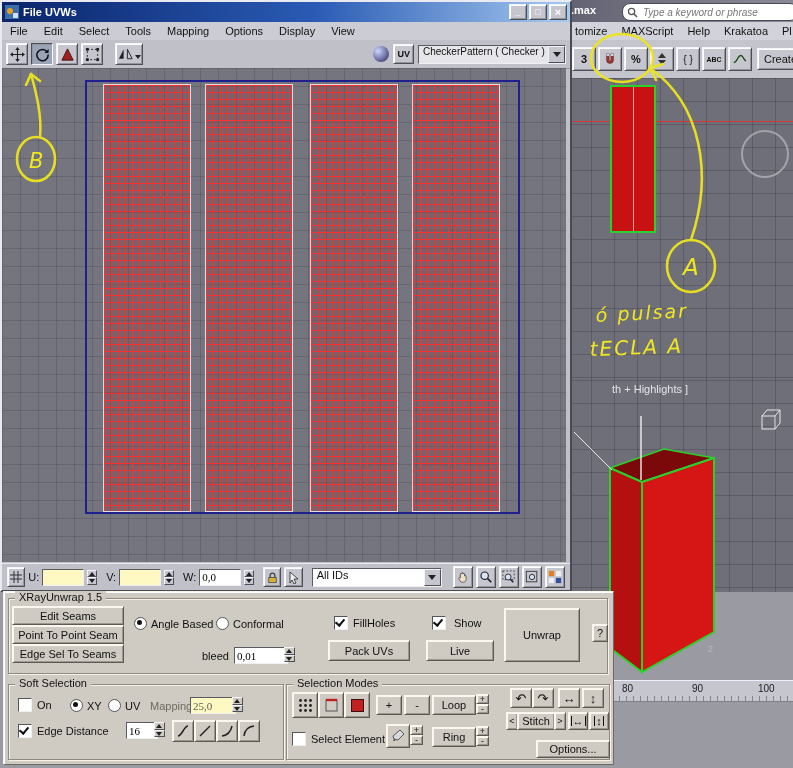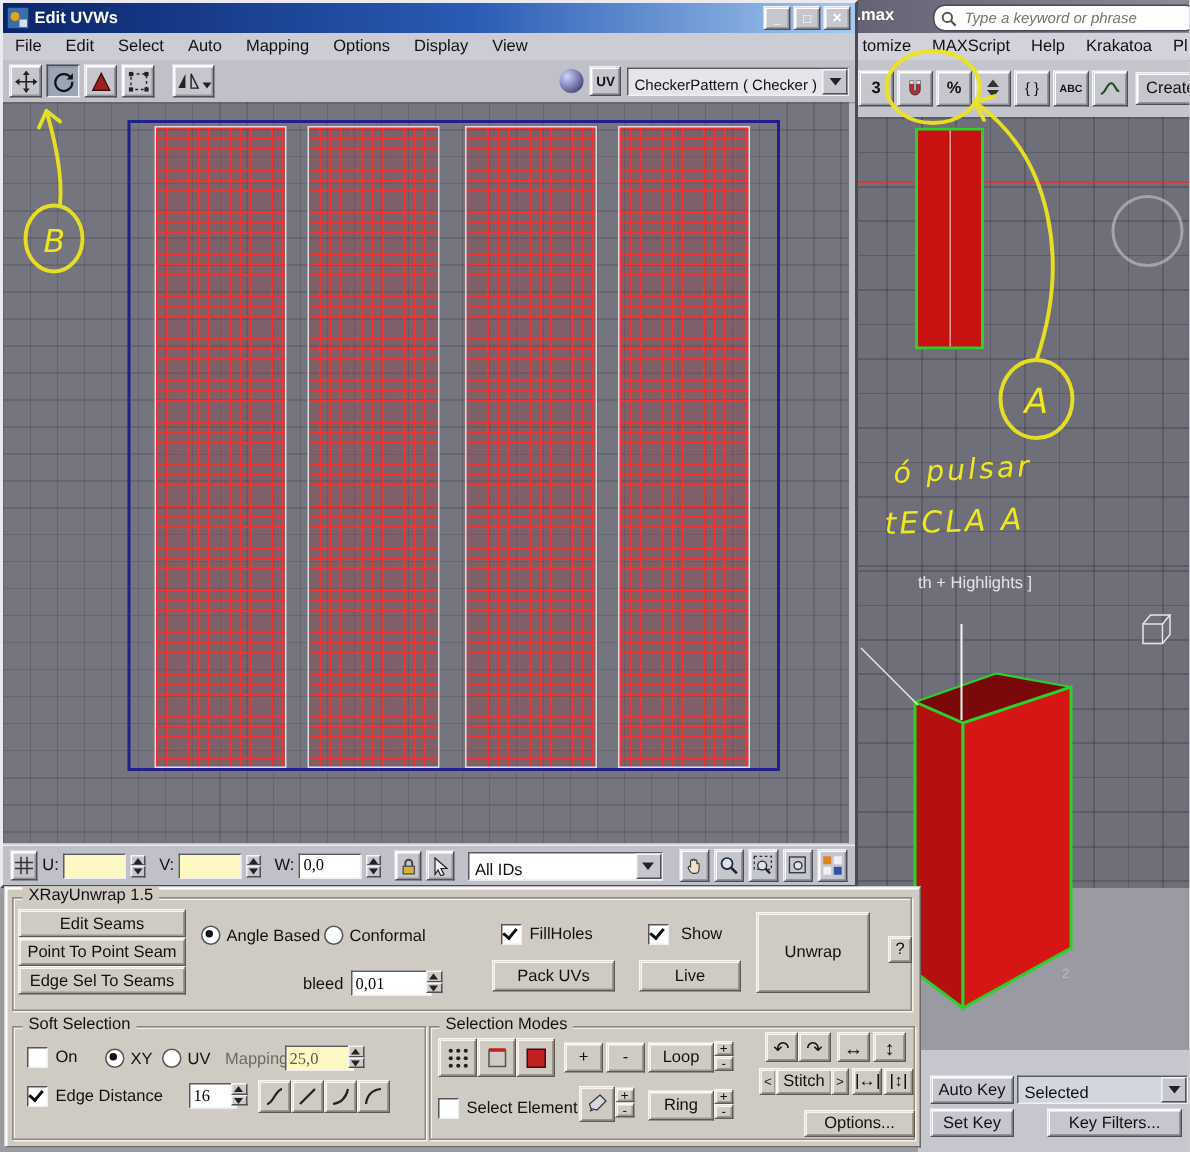--- a/index.html
+++ b/index.html
@@ -30,21 +30,21 @@
 
   .cb{width:12px;height:12px;background:#fff;border:1px solid;border-color:#55555d #f0f0f4 #f0f0f4 #55555d;position:relative;flex:none}
   .cb.checked::after{content:"";position:absolute;left:2px;top:0;width:4px;height:7px;
       border-right:2px solid #101014;border-bottom:2px solid #101014;transform:rotate(40deg)}
   .rd{width:11px;height:11px;border-radius:50%;background:#fff;border:1px solid #55555d;position:relative;flex:none}
   .rd.sel::after{content:"";position:absolute;left:2px;top:2px;width:5px;height:5px;border-radius:50%;background:#101014}
 
   .gb{position:absolute;border:1px solid #8e8a82;box-shadow:1px 1px 0 #f6f2ea,inset 1px 1px 0 #f6f2ea}
   .legend{position:absolute;top:-8px;left:6px;background:#cfcbc3;padding:0 4px;line-height:13px}
 
-  .combo{display:flex;align-items:flex-end;background:#fff;border:1px solid;border-color:#5a5a62 #f0f0f4 #f0f0f4 #5a5a62;padding-left:4px}
+  .combo{display:flex;align-items:flex-start;background:#fff;border:1px solid;border-color:#5a5a62 #f0f0f4 #f0f0f4 #5a5a62;padding-left:4px}
   .combo .da{margin-left:auto;align-self:stretch;width:15px;background:#c6c6ce;
       border:1px solid;border-color:#f4f4f8 #4e4e56 #4e4e56 #f4f4f8;display:flex;align-items:center;justify-content:center}
   .tri{width:0;height:0;border:4px solid transparent;border-top:5px solid #222;margin-top:4px}
 
   
   #uvw{left:0;top:0;width:568px;height:588px;z-index:10;background:#c0c0c8;
        border:2px solid;border-color:#eaeaf0 #4a4a52 #4a4a52 #eaeaf0}
   #uvw-title{left:0;top:0;right:0;height:20px;background:linear-gradient(90deg,#0a246a,#2a5bb4 55%,#a6caf0);
        display:flex;align-items:center;padding:0 3px;color:#fff;font-weight:bold}
   #uvw-menubar{left:0;top:20px;right:0;height:18px;background:#ccccd4;border-bottom:1px solid #9a9aa2;display:flex;align-items:center}
@@ -167,66 +167,54 @@
       <line x1="44" y1="90" x2="6" y2="52" stroke="#e8e8e8" stroke-width="1"></line>
       <g stroke="#e6e6ea" stroke-width="1" fill="none">
         <rect x="194" y="36" width="13" height="13"></rect>
         <polyline points="194,36 199,30 212,30 207,36"></polyline>
         <polyline points="212,30 212,43 207,49"></polyline>
       </g>
       <text x="140" y="272" font-size="9" fill="#b8b8c0">2</text>
     </svg>
   </div>
 
-
-  <div id="botctl" class="abs">
-    <div class="btn abs" style="left:8px;top:17px;width:54px;height:17px">
-      <span>Auto Key</span>
-    </div>
-    <div class="combo abs" style="left:66px;top:17px;width:108px;height:17px;background:#d2d6de">
-      <span>Selected</span>
-      <span class="da">
-          <i class="tri"></i>
-        </span>
-    </div>
-    <div class="btn abs" style="left:8px;top:39px;width:54px;height:17px">
-      <span>Set Key</span>
-    </div>
-    <div class="btn abs" style="left:86px;top:39px;width:88px;height:17px">
-      <span>Key Filters...</span>
-    </div>
-  </div>
+  <div id="timeline" class="abs">
+    <span style="left:10px">80</span>
+    <span style="left:80px">90</span>
+    <span style="left:146px">100</span>
+  </div>
+
 
   <div id="uvw" class="abs">
 
     <div id="uvw-title" class="abs">
       <svg width="14" height="14" viewBox="0 0 14 14" style="margin-right:4px">
         <rect x="0" y="0" width="14" height="14" fill="#3a6ea5"></rect>
         <circle cx="5" cy="6" r="3" fill="#e8a020"></circle>
         <rect x="8" y="8" width="5" height="5" fill="#cfe0f0"></rect>
       </svg>
-      <span>Edit UVWs</span>
+      <span>File UVWs</span>
       <div style="margin-left:auto;display:flex;gap:2px">
         <div class="btn" style="width:16px;height:14px;font-weight:bold;font-size:9px">
           <span>_</span>
         </div>
         <div class="btn" style="width:16px;height:14px;font-size:9px">
           <span>□</span>
         </div>
         <div class="btn" style="width:16px;height:14px;font-weight:bold;font-size:11px">
           <span>×</span>
         </div>
       </div>
     </div>
 
     <div id="uvw-menubar" class="abs">
       <span>File</span>
       <span>Edit</span>
       <span>Select</span>
-      <span>Auto</span>
+      <span>Tools</span>
       <span>Mapping</span>
       <span>Options</span>
       <span>Display</span>
       <span>View</span>
     </div>
 
     <div id="uvw-toolbar" class="abs">
       <div class="btn ib">
         <svg width="15" height="15" viewBox="0 0 16 16">
           <path d="M8 2v12M2 8h12" stroke="#222" stroke-width="1.2" fill="none"></path>

